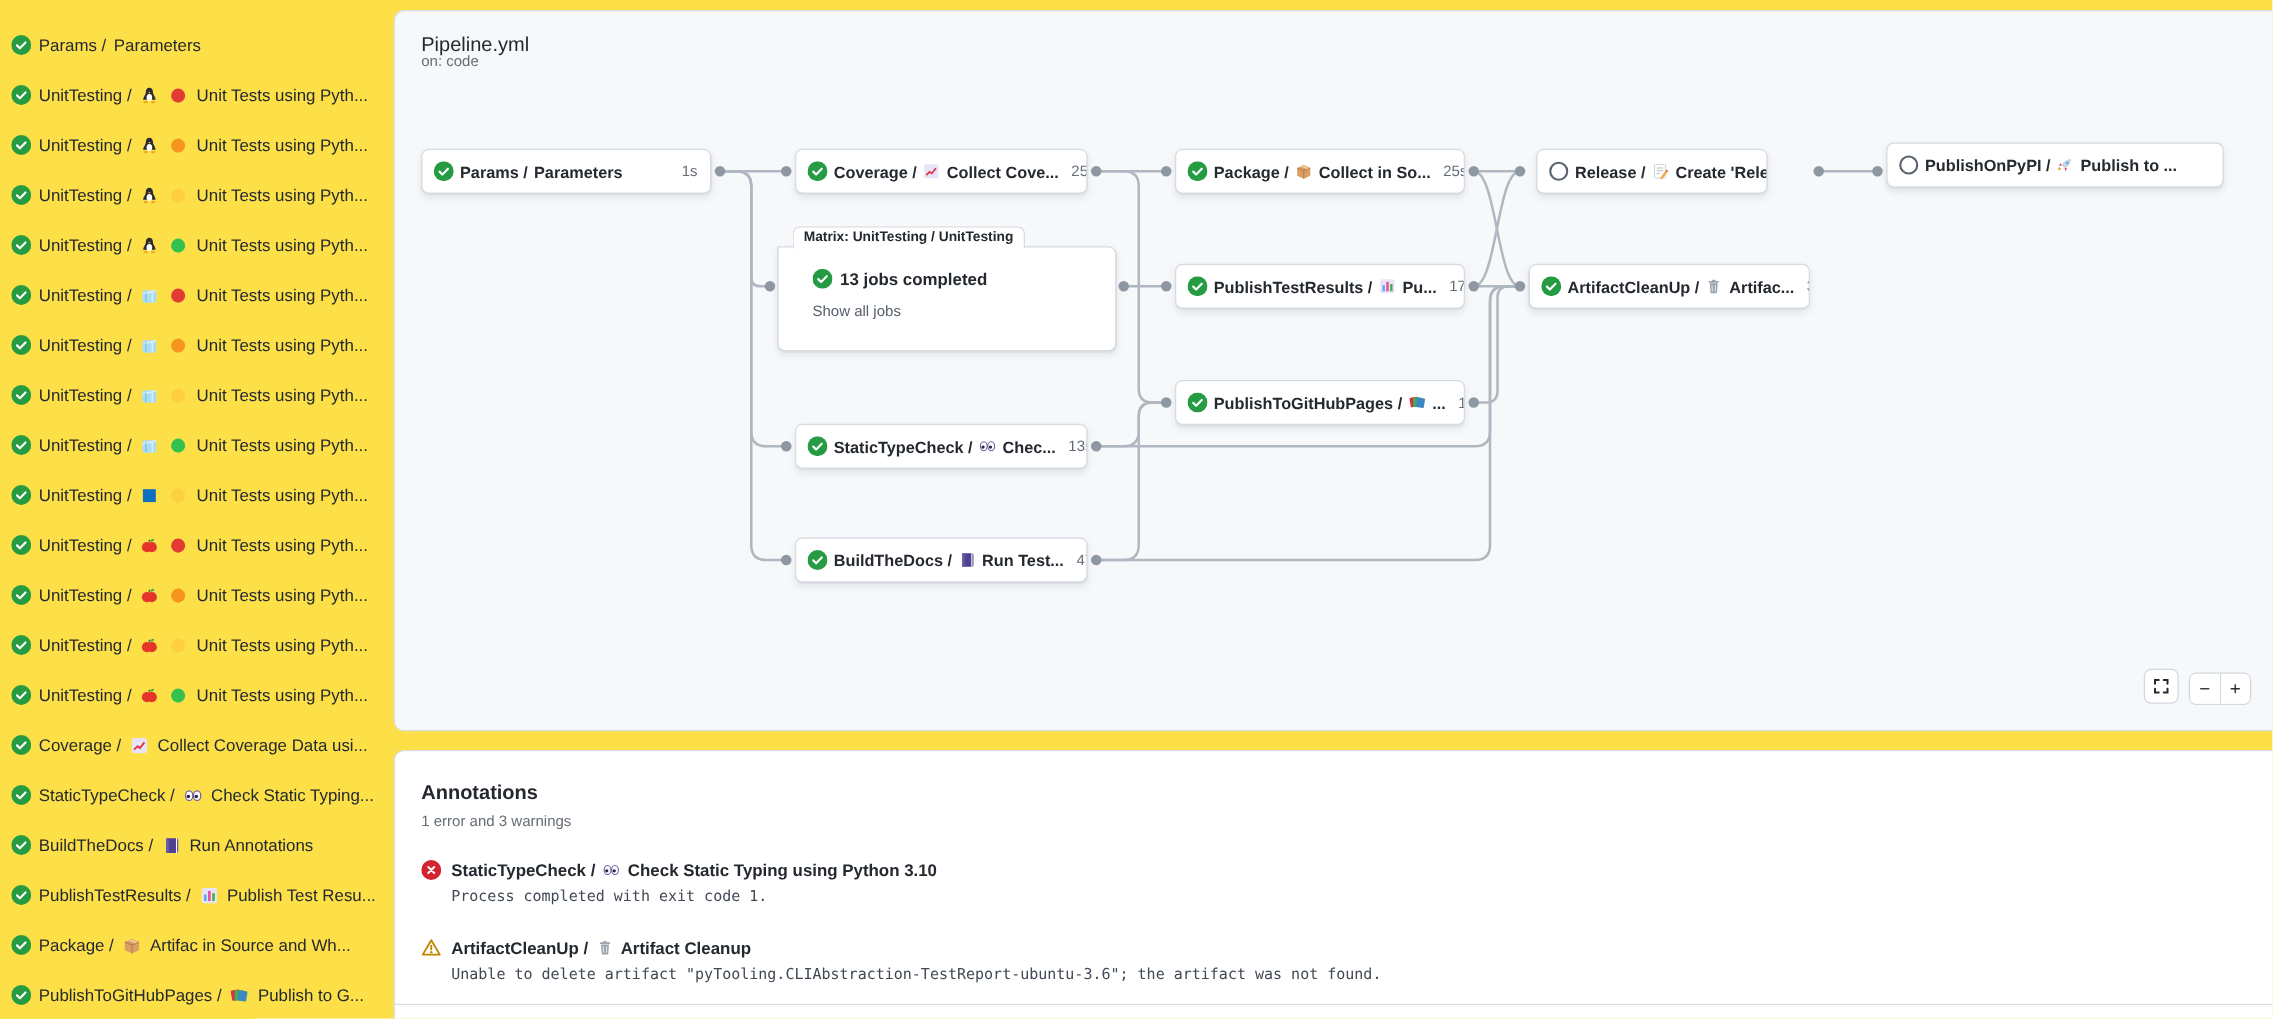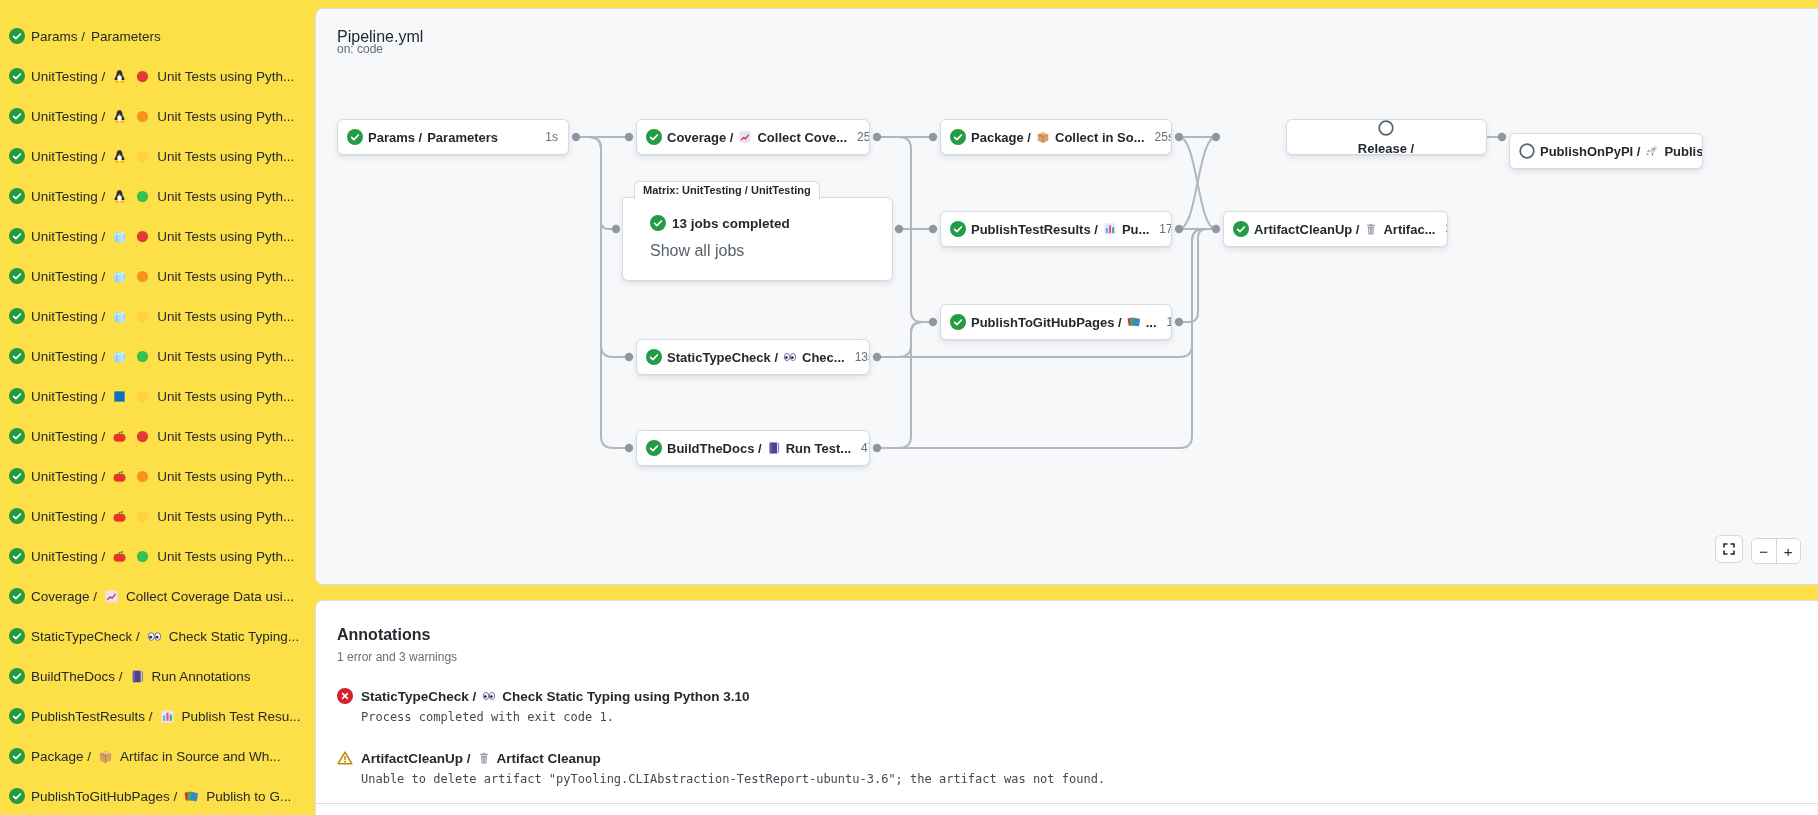--- a/index.html
+++ b/index.html
@@ -30,21 +30,21 @@
         font-size:13px;font-weight:600;white-space:nowrap;overflow:hidden}
   .node .ji{width:14px;height:14px}
   .node .dur{margin-left:auto;font-weight:400;color:#656d76;font-size:12px;padding-left:5px}
 
   #matrix-tab{position:absolute;z-index:4;height:17px;line-height:17px;padding:0 8px;background:#fff;
               border:1px solid #d6dbe1;border-bottom:none;border-radius:6px 6px 0 0;font-size:11px;font-weight:600}
   #matrix-body{position:absolute;z-index:3;background:#fff;border:1px solid #d6dbe1;border-radius:0 6px 6px 6px;
                box-sizing:border-box;box-shadow:0 1px 1px rgba(27,31,36,.05),0 3px 6px rgba(140,149,159,.18);
                padding:17px 0 0 27px;cursor:pointer}
   .mrow{display:flex;align-items:center;gap:6px;font-size:13.5px;font-weight:600}
-  #matrix-link{display:inline-block;margin-top:11px;font-size:16px;font-weight:400;color:#57606a;cursor:pointer}
+  #matrix-link{display:inline-block;margin-top:11px;font-size:12px;font-weight:400;color:#57606a;cursor:pointer}
 
   
   .gbtn{position:absolute;z-index:5;background:#fff;border:1px solid #d0d7de;border-radius:6px;box-sizing:border-box;
         display:flex;align-items:center;justify-content:center;cursor:pointer;color:#24292f}
   #btn-fullscreen{left:1715px;top:535px;width:28px;height:28px}
   #zoom-group{position:absolute;z-index:5;left:1751px;top:538px;width:48px;height:24px;display:flex;
               background:#fff;border:1px solid #d0d7de;border-radius:6px;overflow:hidden}
   #zoom-group .zbtn{flex:1;display:flex;align-items:center;justify-content:center;font-size:15px;color:#24292f;cursor:pointer;background:#fff}
   #zoom-group .zbtn:first-child{border-right:1px solid #d0d7de}
 
@@ -586,40 +586,40 @@
             <path d="M2 5l6-2.8L14 5v7l-6 2.8L2 12z" fill="#d9a066"></path>
             <path d="M2 5l6 2.5L14 5" stroke="#b97f45" stroke-width="1" fill="none"></path>
             <path d="M8 7.5v7.3" stroke="#b97f45" stroke-width="1"></path>
             <path d="M5 3.6l6 2.5 2-1.1-6-2.6z" fill="#f0c891"></path>
           </svg>
         </span>
         <span class="lab">Collect in So...</span>
     <span class="dur">25s</span>
   </div>
 
-  <div class="node" style="left: 1286px; top: 119px; width: 201px; flex-direction: column;">
+  <div class="node" style="left: 1229px; top: 119px; width: 185px;">
     <span class="icon st">
           <svg viewBox="0 0 16 16">
             <circle cx="8" cy="8" r="6.8" fill="#fff" stroke="#59636e" stroke-width="1.7"></circle>
           </svg>
         </span>
     <span class="pre">Release /</span>
     <span class="icon ji">
           <svg viewBox="0 0 16 16">
             <rect x="3" y="1.8" width="10" height="12.4" rx="1" fill="#fff" stroke="#c6ccd2" stroke-width=".8"></rect>
             <path d="M5 5h6M5 7.5h6M5 10h3" stroke="#b6bcc2" stroke-width=".9"></path>
             <path d="M8.6 13.6l4.6-6.2 1.7 1.3-4.6 6.1-2.1.5z" fill="#f4a83a"></path>
             <path d="M13.2 7.4l1.7 1.3.6-.9-1.7-1.2z" fill="#dd2e44"></path>
           </svg>
         </span>
         <span class="lab">Create 'Release P...</span>
 
   </div>
 
-  <div class="node" style="left: 1509px; top: 133px; width: 194px;">
+  <div class="node" style="left: 1509px; top: 114px; width: 270px;">
     <span class="icon st">
           <svg viewBox="0 0 16 16">
             <circle cx="8" cy="8" r="6.8" fill="#fff" stroke="#59636e" stroke-width="1.7"></circle>
           </svg>
         </span>
     <span class="pre">PublishOnPyPI /</span>
     <span class="icon ji">
           <svg viewBox="0 0 16 16">
             <path d="M13.6 2.4c-2.8.2-5 1.3-6.7 3L4.8 8.1l3.1 3.1 2.7-2.1c1.7-1.7 2.8-3.9 3-6.7z" fill="#ccd6dd"></path>
             <circle cx="10" cy="6" r="1.3" fill="#55acee"></circle>

